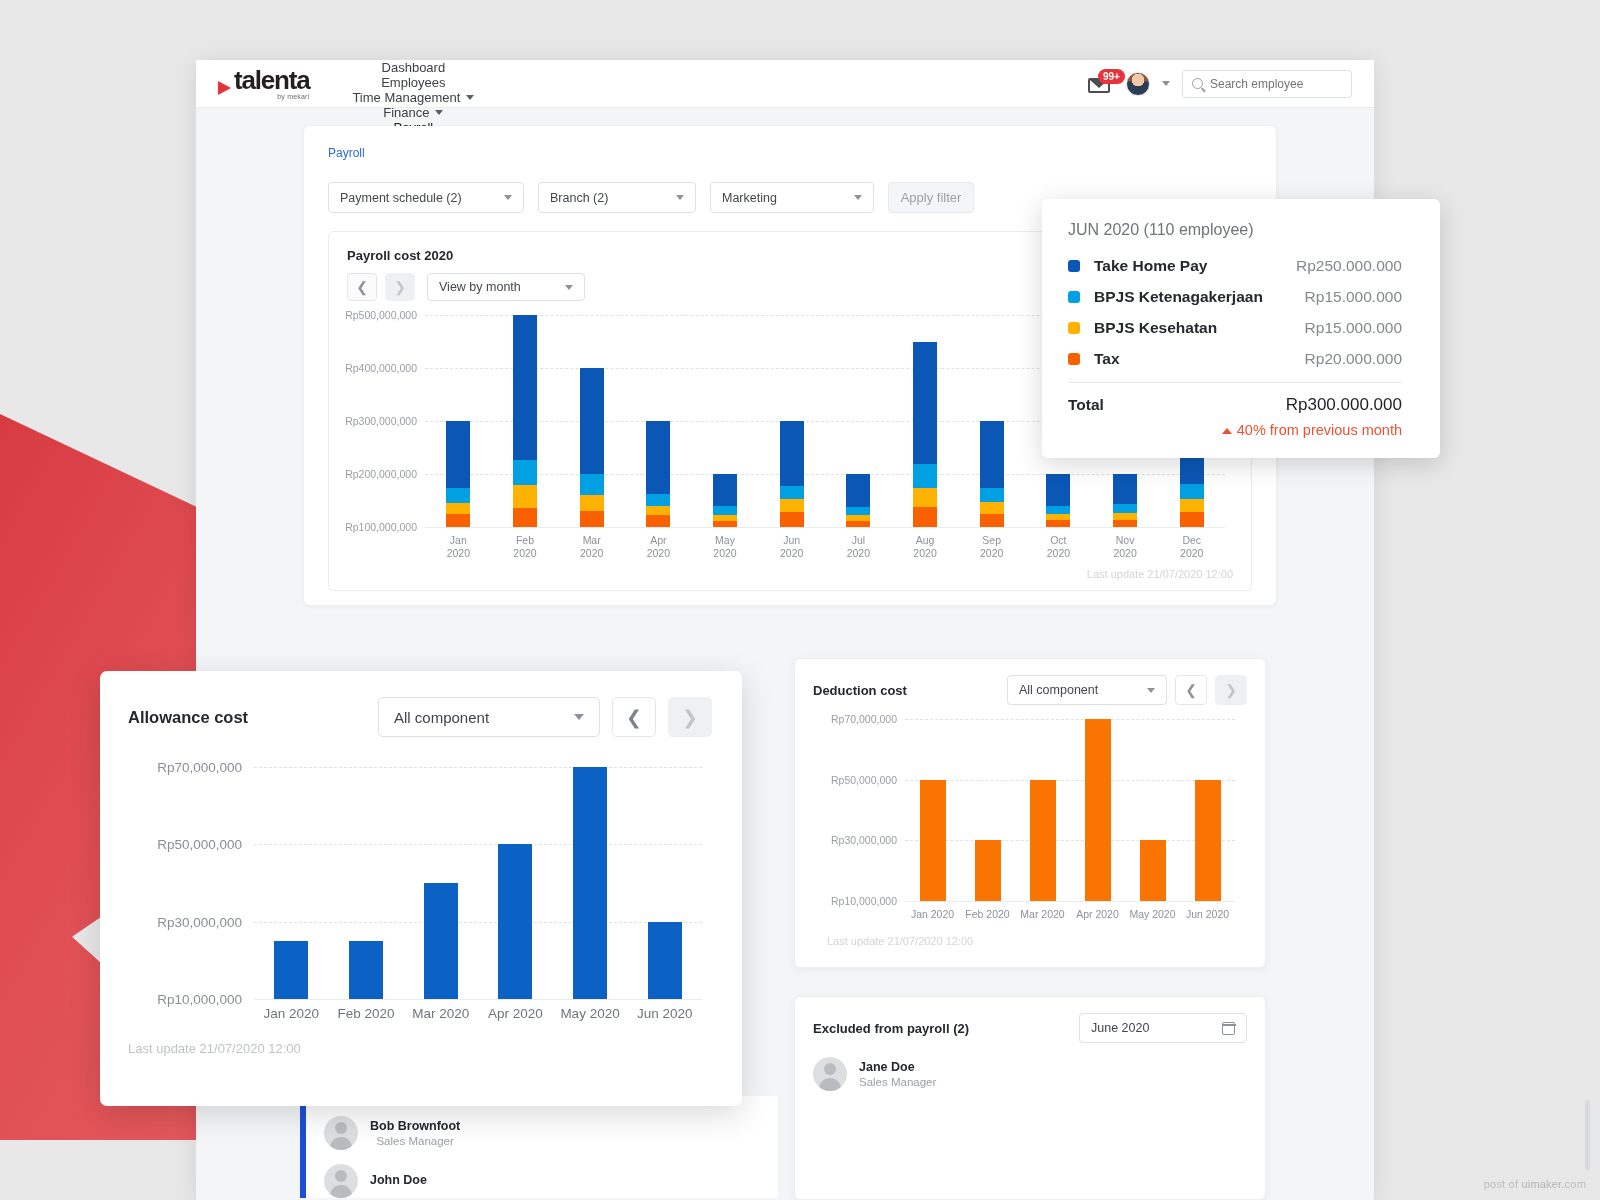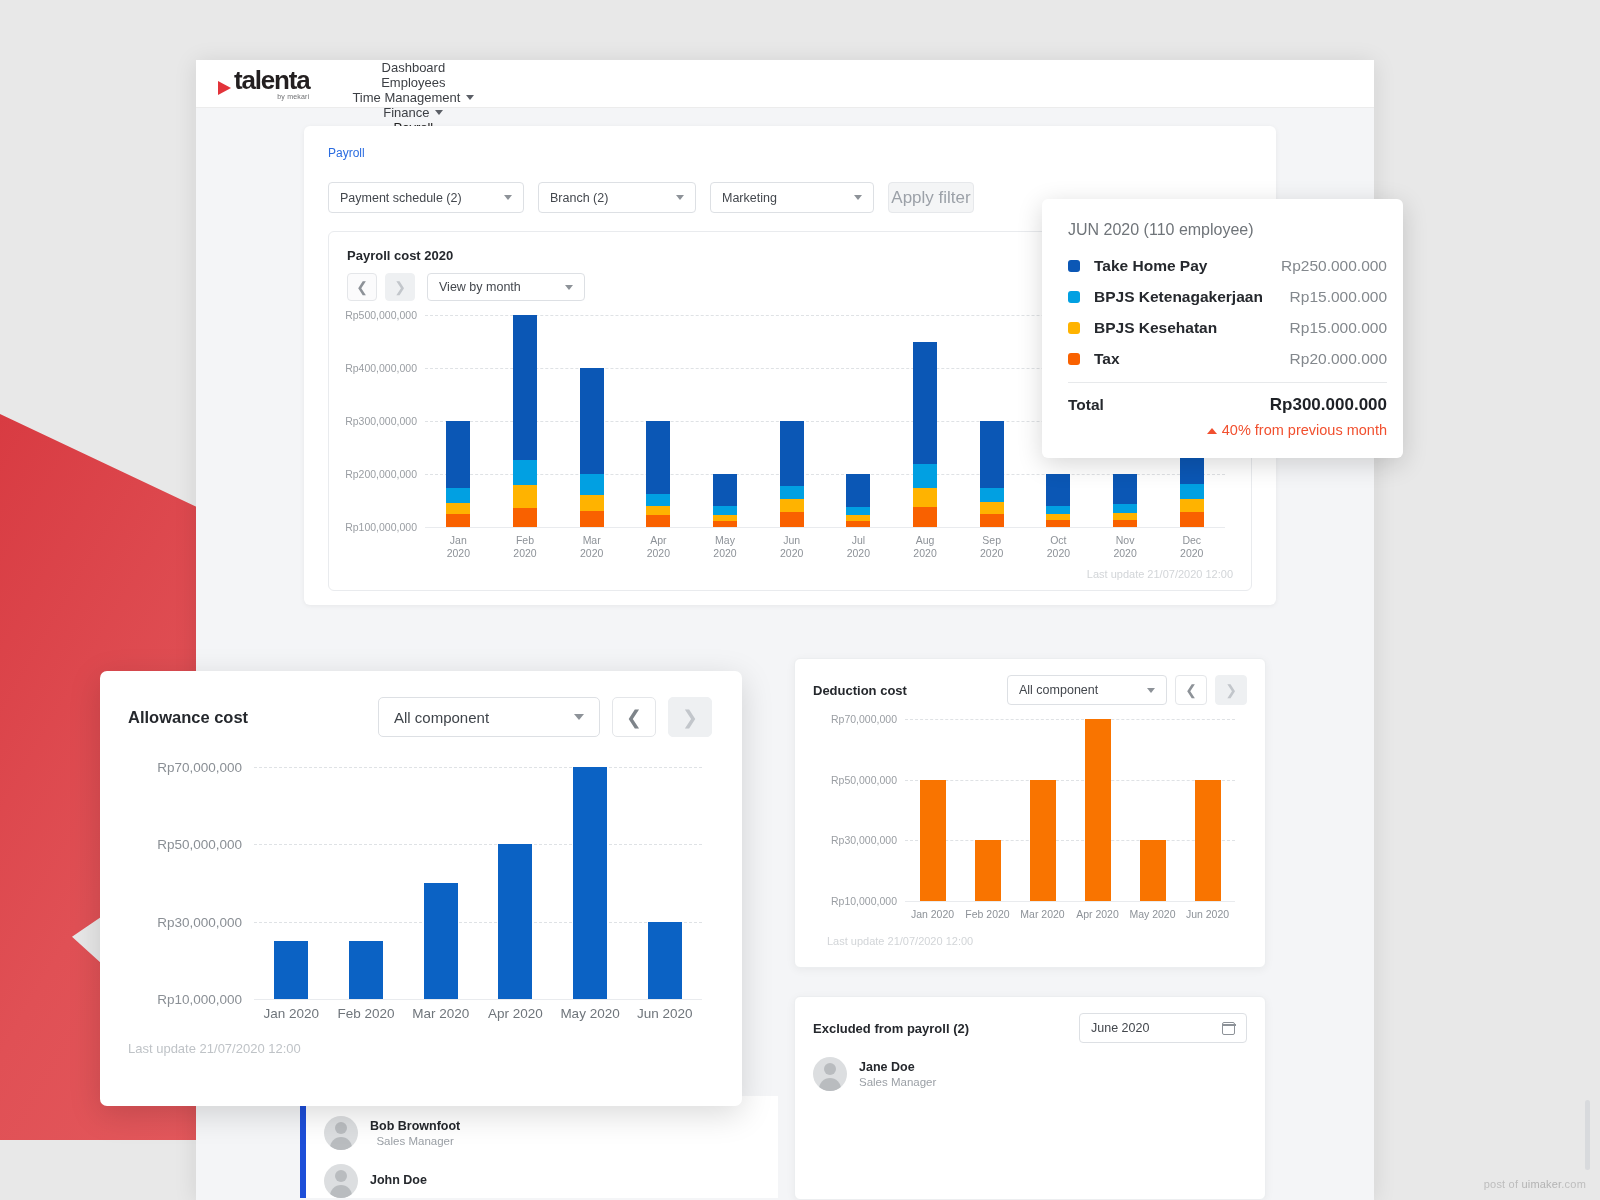--- a/index.html
+++ b/index.html
@@ -90,21 +90,21 @@
 
   .filters { display:flex; gap:14px; margin-top:22px; }
   .sel {
     height:31px; border:1px solid #dde0e4; border-radius:4px; background:#fff;
     display:flex; align-items:center; padding:0 11px; font-size:12.5px; color:#43474d;
   }
   .sel .chev { margin-left:auto; width:0;height:0;border-left:4.5px solid transparent;border-right:4.5px solid transparent;border-top:5.5px solid #8d9298; }
   .sel.w1{width:196px;} .sel.w2{width:158px;} .sel.w3{width:164px;}
   .applybtn {
     height:31px;width:86px;border:1px solid #e6e8eb;border-radius:4px;background:#f4f5f6;
-    display:flex;align-items:center;justify-content:center;font-size:17px;color:#9ca1a8;
+    display:flex;align-items:center;justify-content:center;font-size:13px;color:#9ca1a8;
   }
 
   .card {
     border:1px solid #e9ebee; border-radius:6px; margin-top:18px; background:#fff;
     padding:16px 18px 10px 18px; position:relative;
   }
   .card-title { font-size:13px; font-weight:700; color:#25282d; }
   .arrowbtn {
     width:30px;height:28px;border:1px solid #e4e6e9;border-radius:4px;background:#fbfbfc;
     display:flex;align-items:center;justify-content:center;color:#8d9298;font-size:14px;
@@ -126,33 +126,33 @@
   .bars { position:absolute; left:0; right:0; bottom:0; top:0; display:flex; }
   .bcol { flex:1; display:flex; flex-direction:column; justify-content:flex-end; align-items:center; position:relative;}
   .bar { width:24px; display:flex; flex-direction:column; }
   .seg { width:100%; }
   .xlabels { display:flex; margin-top:7px; }
   .xl { flex:1; text-align:center; font-size:10.5px; color:#8d9298; line-height:13px; }
   .lastupd { font-size:11px; color:#d2d5d8; text-align:right; margin-top:8px;}
 
   
   .tooltip {
-    position:absolute; left:1042px; top:199px; width:361px;
+    position:absolute; left:1042px; top:199px; width:398px;
     background:#fff; border-radius:6px; box-shadow:0 6px 26px rgba(0,0,0,.16);
-    padding:22px 16px 20px 26px; z-index:25;
+    padding:22px 38px 20px 26px; z-index:25;
   }
   .tt-head { font-size:16px; color:#6f7479; margin-bottom:18px;}
   .tt-row { display:flex; align-items:center; margin-bottom:13px;}
   .dot { width:12px;height:12px;border-radius:3px; margin-right:14px; flex:none;}
   .tt-name { font-size:15.5px; font-weight:700; color:#25282d; }
   .tt-val { margin-left:auto; font-size:15.5px; color:#83888d; }
   .tt-hr { border-top:1px solid #e7e9eb; margin:14px 0 12px 0;}
   .tt-total { display:flex; align-items:baseline;}
   .tt-total .lab{font-size:15.5px;font-weight:700;color:#25282d;}
-  .tt-total .v{margin-left:auto;font-size:17px;font-weight:700;color:#1e2126;}
+  .tt-total .v{margin-left:auto;font-size:17px;font-weight:400;color:#1e2126;}
   .tt-delta { text-align:right; font-size:14.5px; color:#f1502f; margin-top:7px;}
   .tri { display:inline-block; width:0;height:0;border-left:5px solid transparent;border-right:5px solid transparent;border-bottom:6px solid #f1502f; margin-right:5px; vertical-align:1px;}
 
   
   .float-card {
     position:absolute; left:100px; top:671px; width:642px; height:435px;
     background:#fff; border-radius:7px; box-shadow:0 8px 32px rgba(0,0,0,.15);
     padding:26px 30px 18px 28px; z-index:30;
   }
   .fc-head { display:flex; align-items:center; }
@@ -239,20 +239,32 @@
           <span>Payroll</span>
         </div>
         <div class="nav-item">
           <span>Company</span>
         </div>
         <div class="nav-item">
           <span>Mekari Flex</span>
         </div>
       </div>
 
+      <div class="topright">
+        <div class="mailwrap">
+          <div class="mail"></div>
+          <div class="badge">99+</div>
+        </div>
+        <div class="avatar-sm"></div>
+        <div class="chev-sm"></div>
+        <div class="search">
+          <span class="mag"></span>
+          <input placeholder="Search employee" style="">
+        </div>
+      </div>
     </div>
 
     <div class="content">
       <div class="panel">
         <div class="crumb">Payroll</div>
 
         <div class="filters">
           <div class="sel w1">
             <span>Payment schedule (2)</span>
             <span class="chev"></span>

